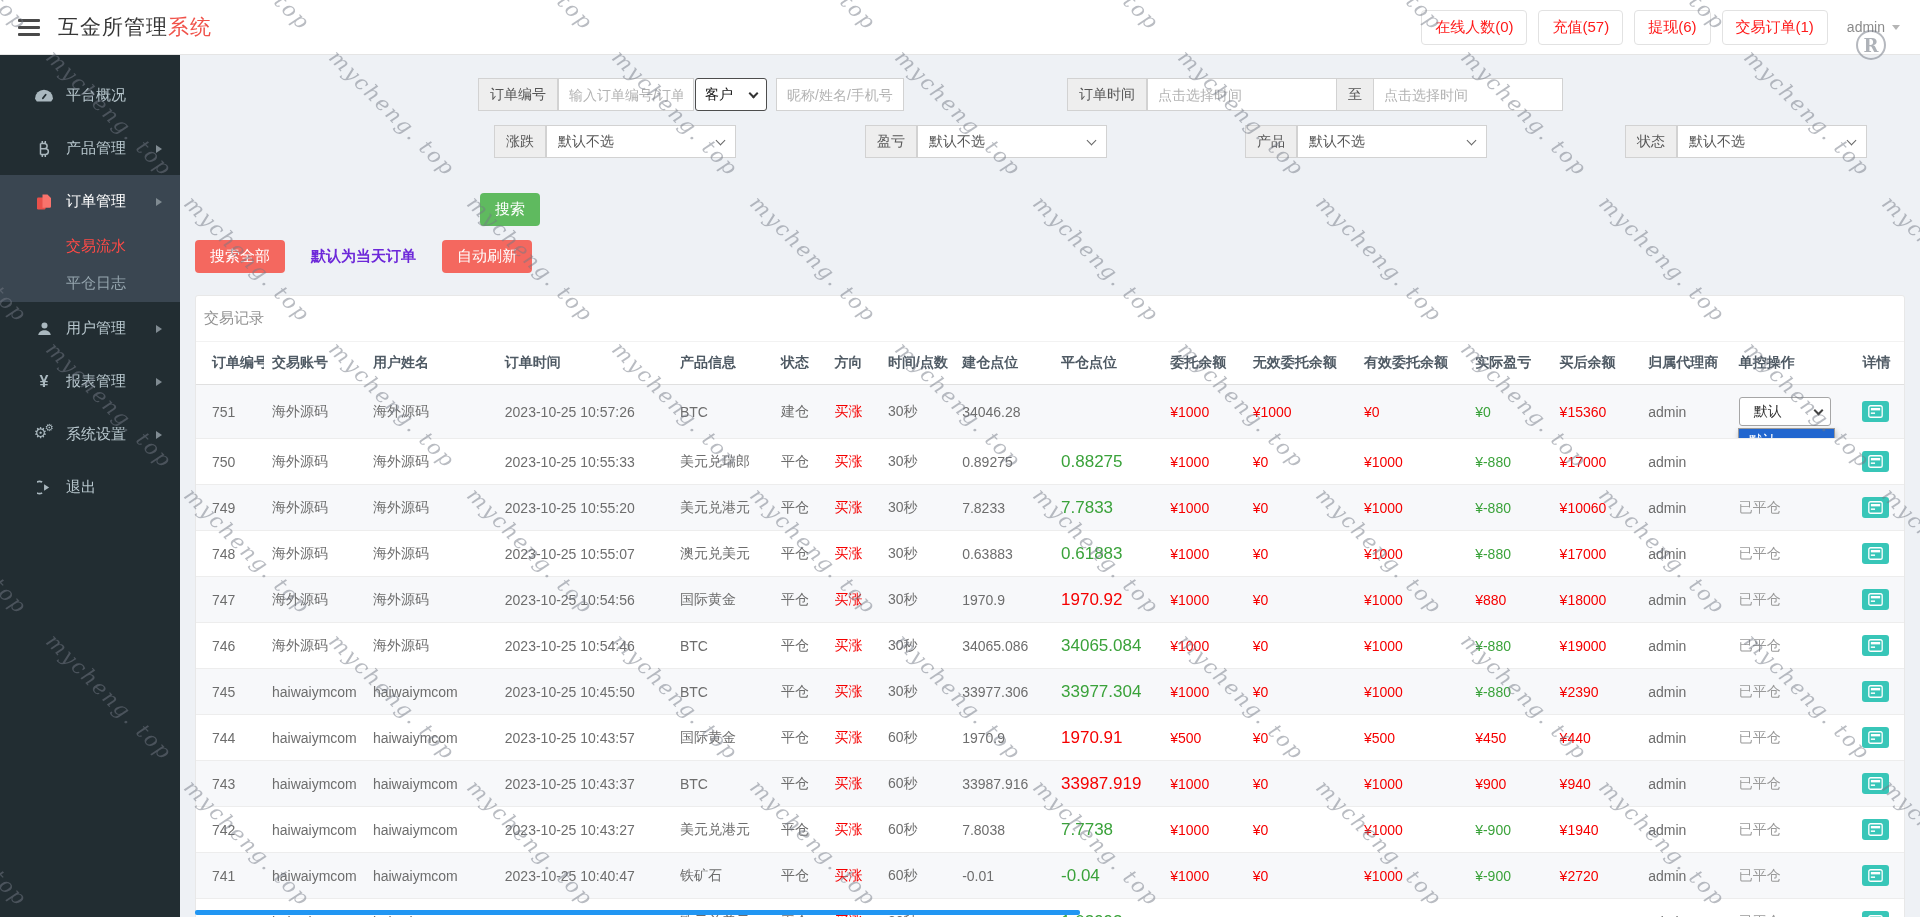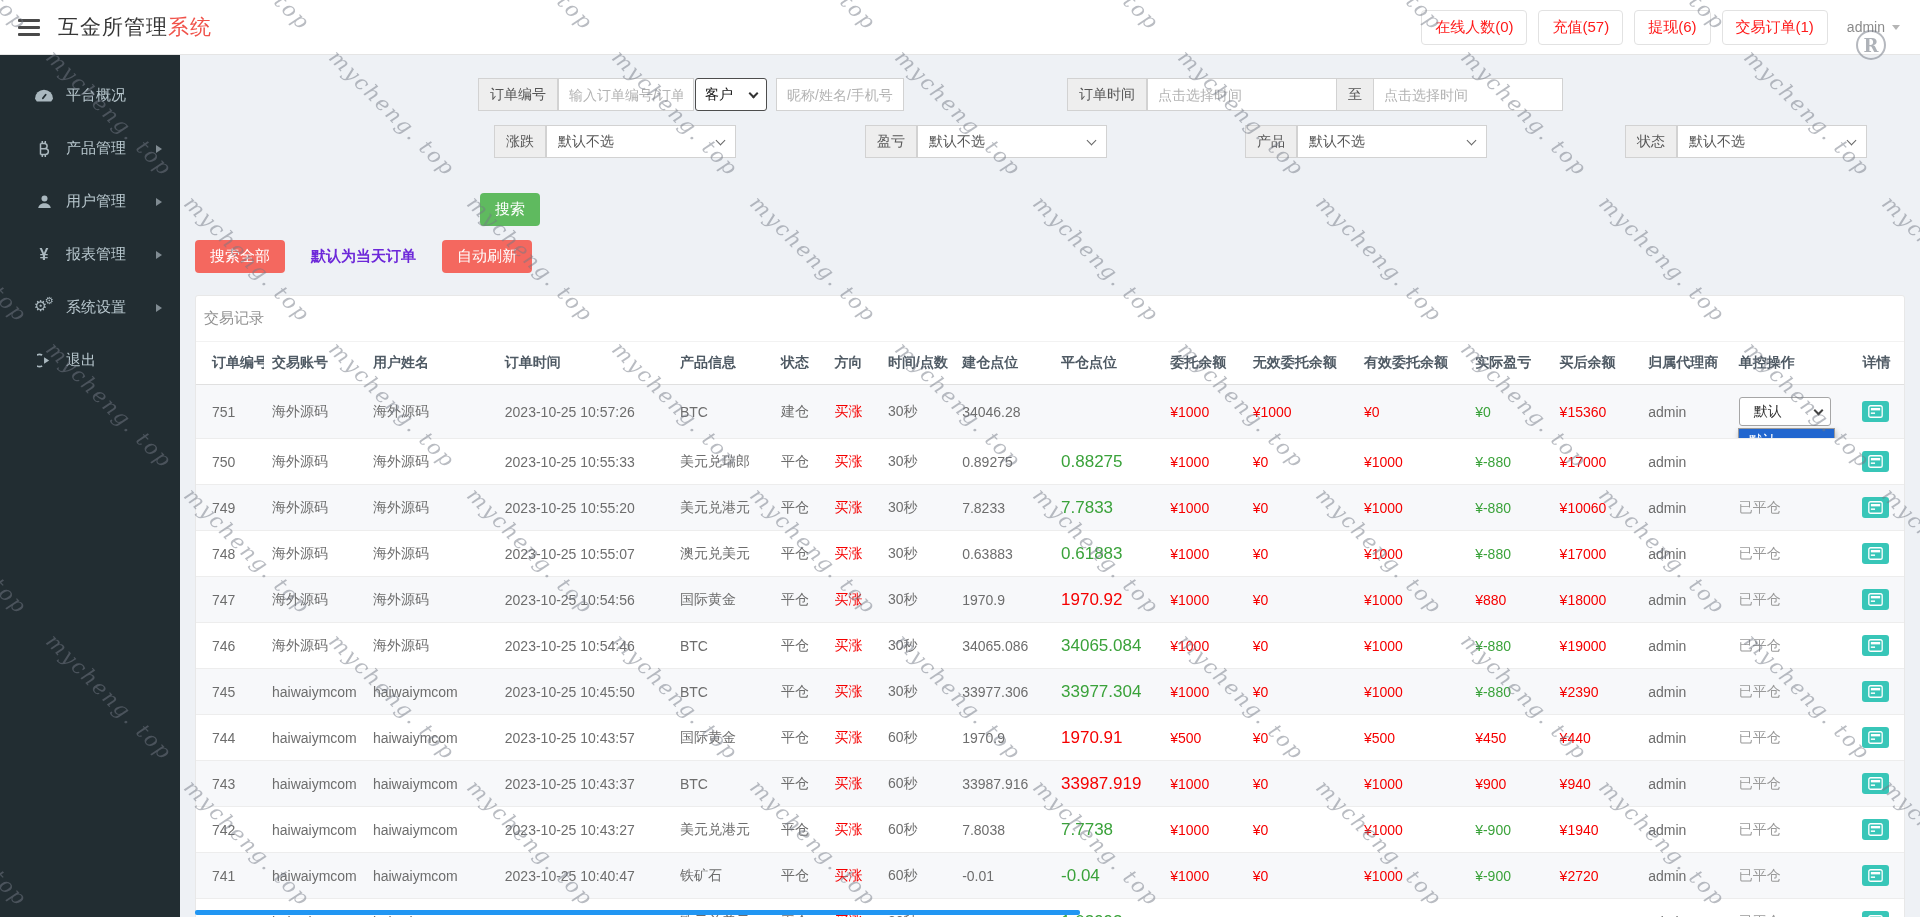--- a/index.html
+++ b/index.html
@@ -110,20 +110,34 @@
       <span class="lbl">平台概况</span>
     </div>
     <div class="side-item">
       <span class="ic">
         <svg width="12" height="16" viewBox="0 0 12 16">
           <path d="M2.5 2.5h4a2.6 2.6 0 010 5.2h-4m0-5.2v10.9m0-5.7h5a2.85 2.85 0 010 5.7h-5M4.3 0v2.5M4.3 13.4V16M7.3 0v2.5M7.3 13.4V16" stroke="currentColor" stroke-width="1.5" fill="none"></path>
         </svg>
       </span>
       <span class="lbl">产品管理</span>
       <span class="tri-r"></span>
+    </div>
+    <div class="side-open">
+      <div class="side-item">
+        <span class="ic orders-ic">
+          <svg width="16" height="16" viewBox="0 0 16 16">
+            <rect x="1" y="3.5" width="8.5" height="12" rx="1.2" fill="#e9504a"></rect>
+            <path d="M6.5 0.5h5L15 4v8.5a1.2 1.2 0 01-1.2 1.2H6.5z" fill="#f9736c"></path>
+          </svg>
+        </span>
+        <span class="lbl">订单管理</span>
+        <span class="tri-r"></span>
+      </div>
+      <div class="sub-item active">交易流水</div>
+      <div class="sub-item">平仓日志</div>
     </div>
     <div class="side-item">
       <span class="ic">
         <svg width="15" height="15" viewBox="0 0 16 16">
           <circle cx="8" cy="4.8" r="3.2" fill="currentColor"></circle>
           <path d="M1.3 15c.5-3.4 3.3-5.2 6.7-5.2s6.2 1.8 6.7 5.2z" fill="currentColor"></path>
         </svg>
       </span>
       <span class="lbl">用户管理</span>
       <span class="tri-r"></span>

